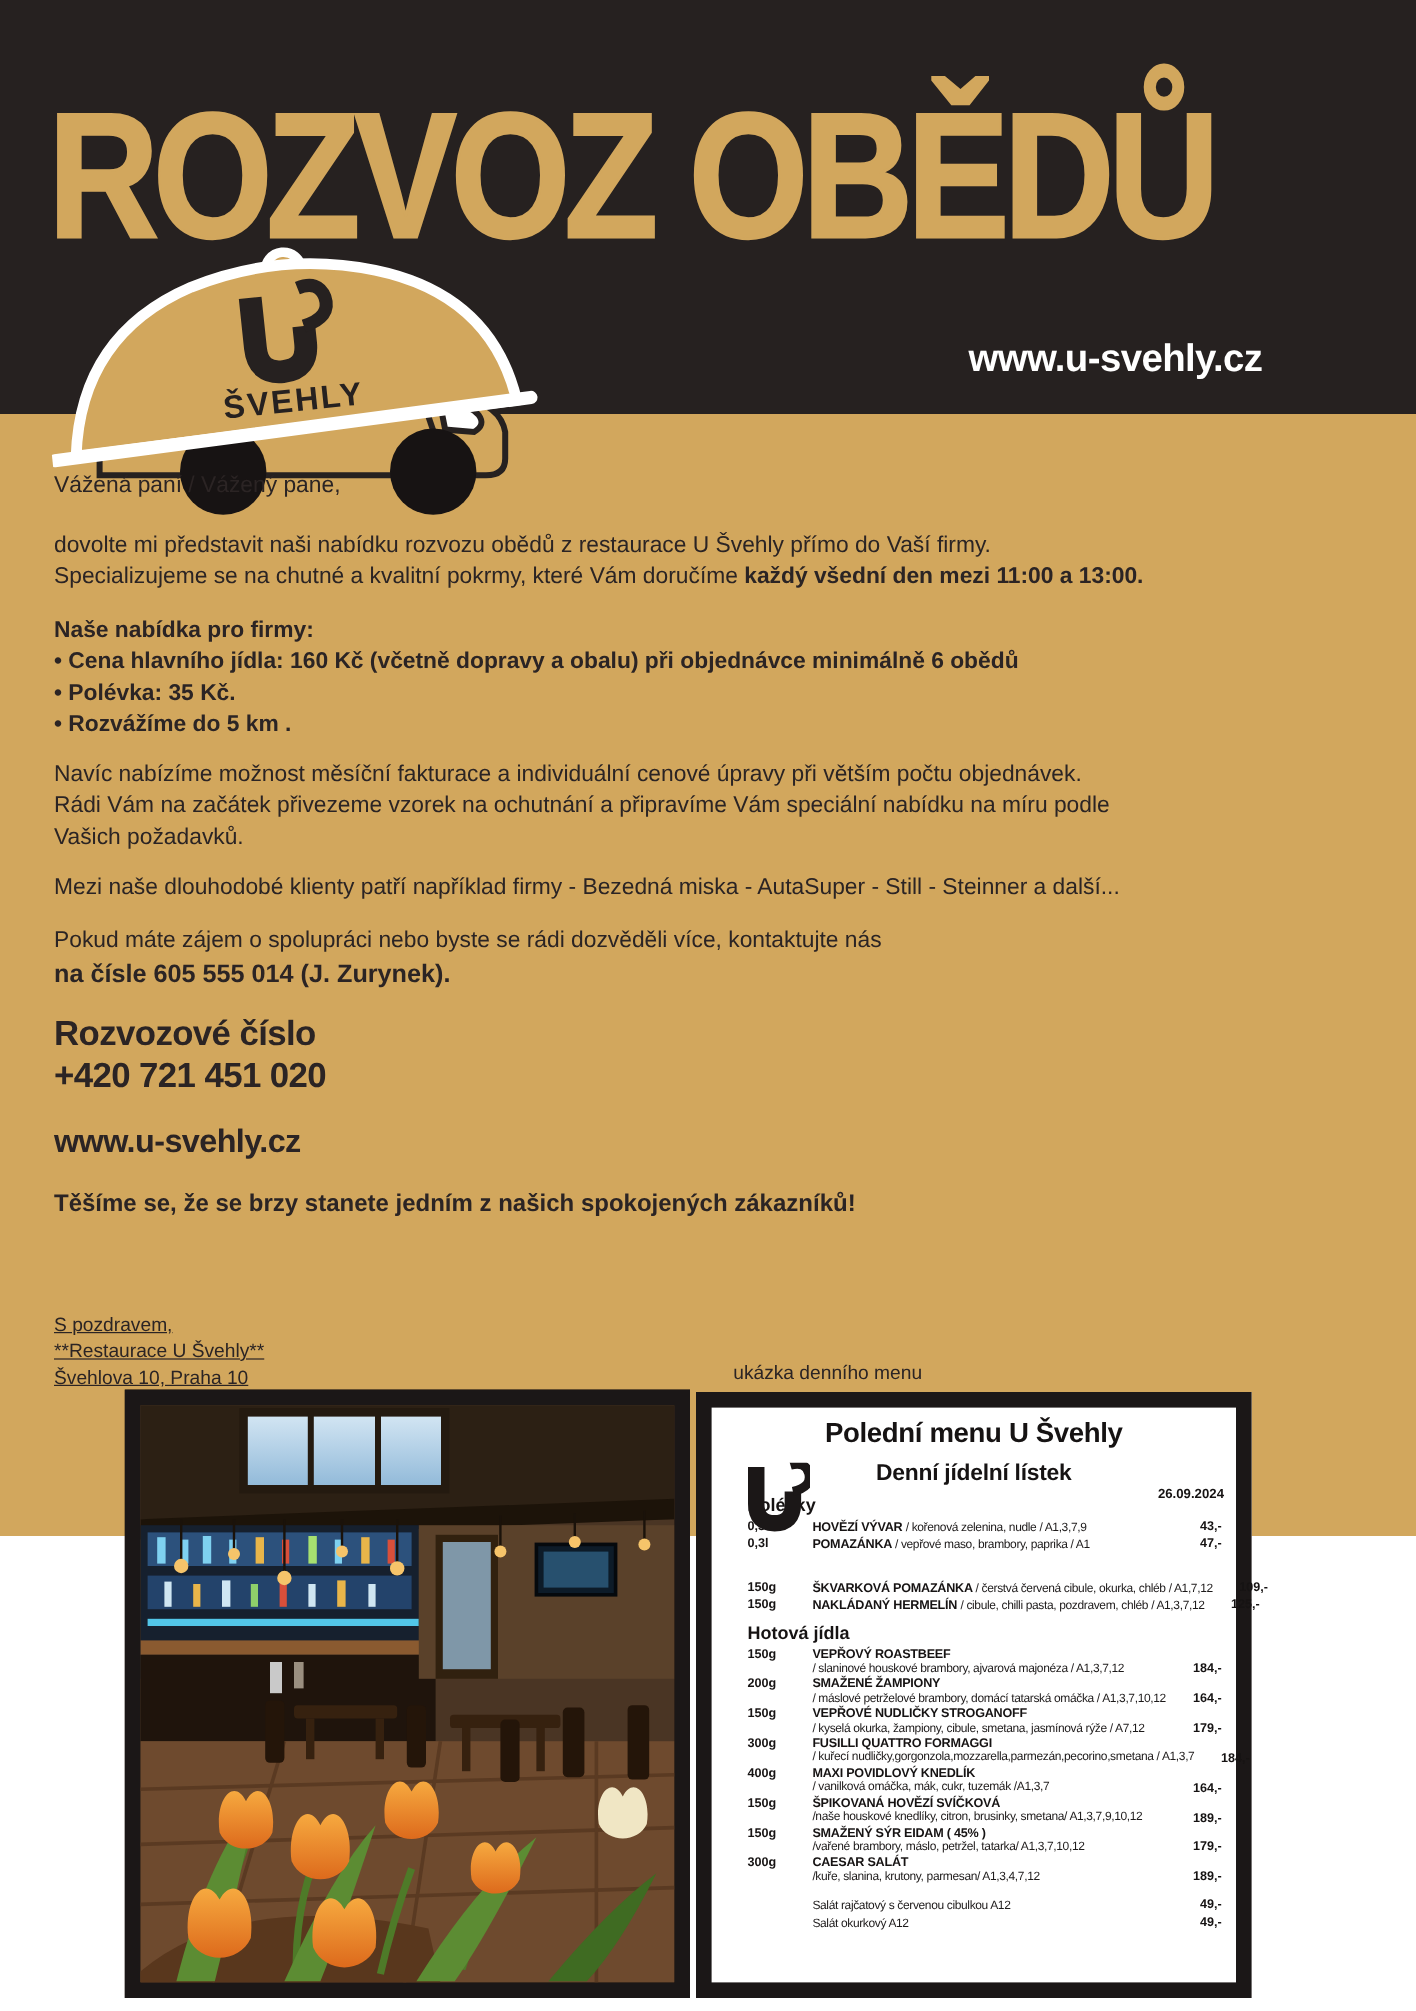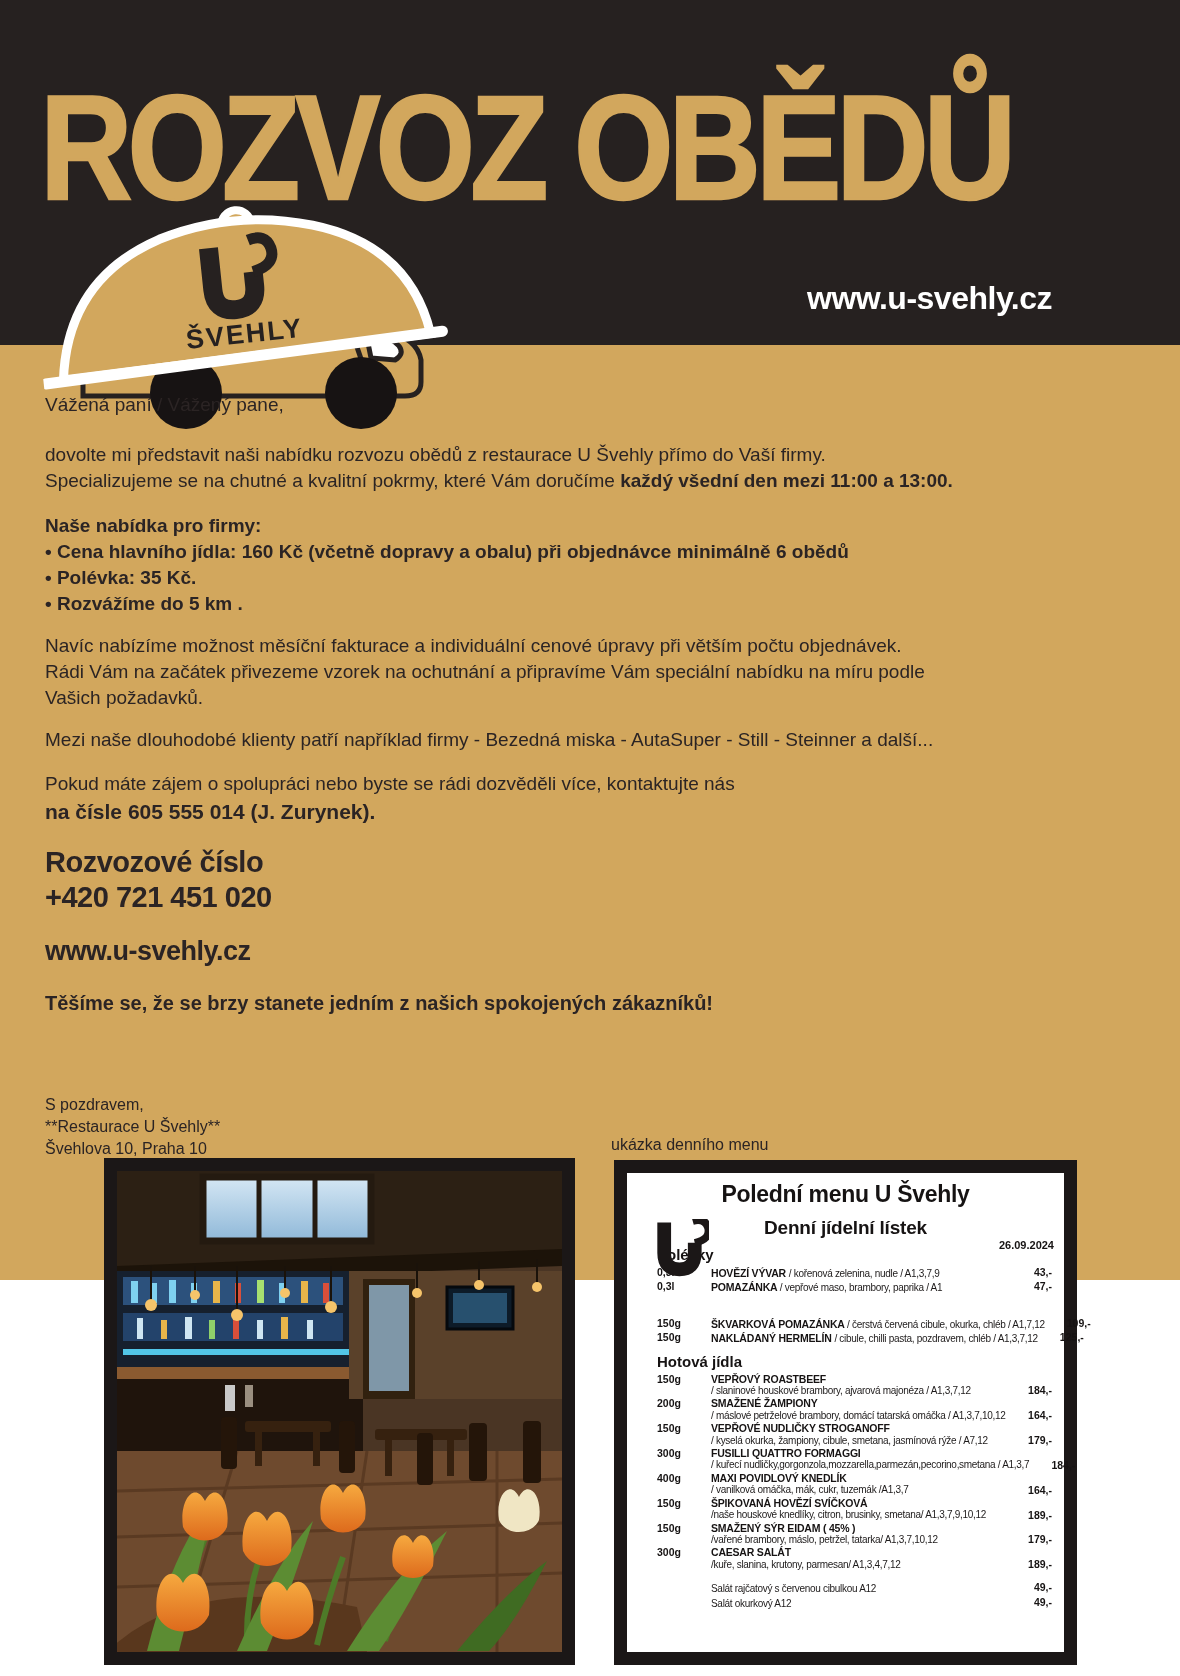--- a/index.html
+++ b/index.html
@@ -25,29 +25,29 @@
   .b-p1{top:442px;}
   .b-offer{top:513px;}
   .b-p2{top:633px;}
   .b-clients{top:727px;}
   .b-contact{top:771px;}
   .b-contact .line2{font-size:21px;font-weight:700;line-height:30px;}
   .b-rozvoz{top:842px;font-size:29px;font-weight:700;line-height:40px;letter-spacing:-0.5px;}
   .b-phone{top:884px;font-size:29px;font-weight:700;letter-spacing:-0.5px;}
   .b-web{top:938px;font-size:27px;font-weight:700;letter-spacing:-0.5px;}
   .b-closing{top:990px;font-size:20px;font-weight:700;}
-  .b-sign{top:1094px;font-size:16px;line-height:22px;}
+  .b-sign{top:1094px;font-size:16px;line-height:22px;text-decoration:underline;}
   .menu-label{position:absolute;left:611px;top:1136px;font-size:16px;color:#2b2424;}
 
   
   .photo-frame{position:absolute;left:104px;top:1158px;width:445px;height:481px;border:13px solid #1b1717;background:#3a2a1c;}
   .photo-art{display:block;width:445px;height:481px;}
 
   
-  .menu-frame{position:absolute;left:614px;top:1160px;width:437px;height:479px;border:13px solid #1b1717;background:#ffffff;color:#161313;}
+  .menu-frame{position:absolute;left:580px;top:1160px;width:437px;height:479px;border:13px solid #1b1717;background:#ffffff;color:#161313;}
   .menu-title{margin-top:8px;text-align:center;font-size:23px;font-weight:700;letter-spacing:-0.3px;}
   .menu-subtitle{margin-top:9px;text-align:center;font-size:19px;font-weight:700;letter-spacing:-0.2px;}
   .menu-date{position:absolute;right:10px;top:66px;font-size:11px;font-weight:700;}
   .menu-ulogo{position:absolute;left:26px;top:46px;}
   .menu-heading{text-align:left;font-weight:700;font-size:15px;margin:7px 0 3px;}
   .menu-rows{padding:0 12px 0 30px;margin-top:5px;}
   .m-row{display:grid;grid-template-columns:54px 1fr 46px;align-items:start;}
   .m-size{font-weight:700;font-size:10.5px;line-height:13px;}
   .m-price{text-align:right;font-weight:700;font-size:10.5px;line-height:13px;}
   .m-row.two .m-price{align-self:end;}

